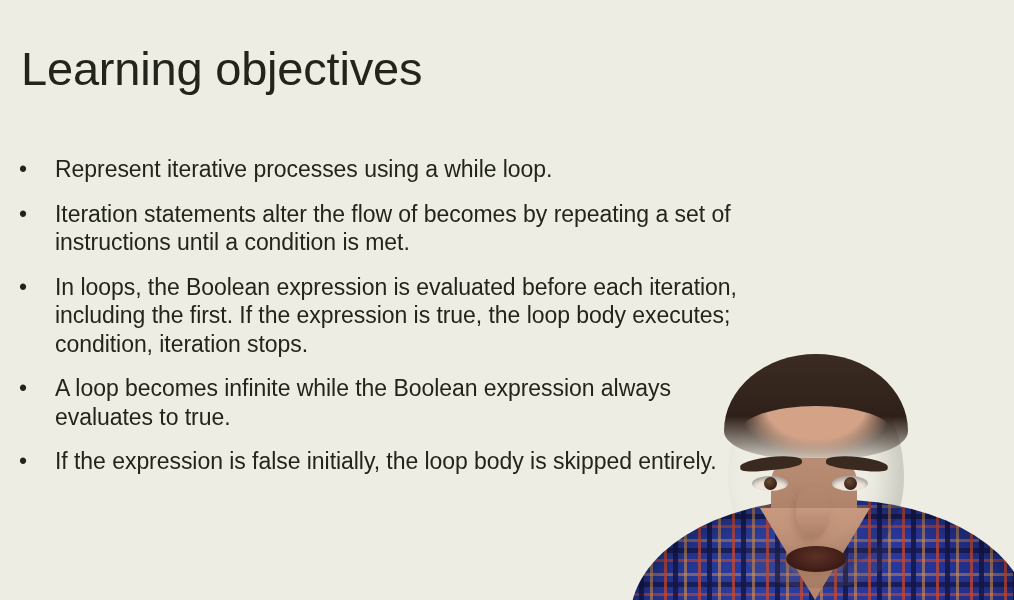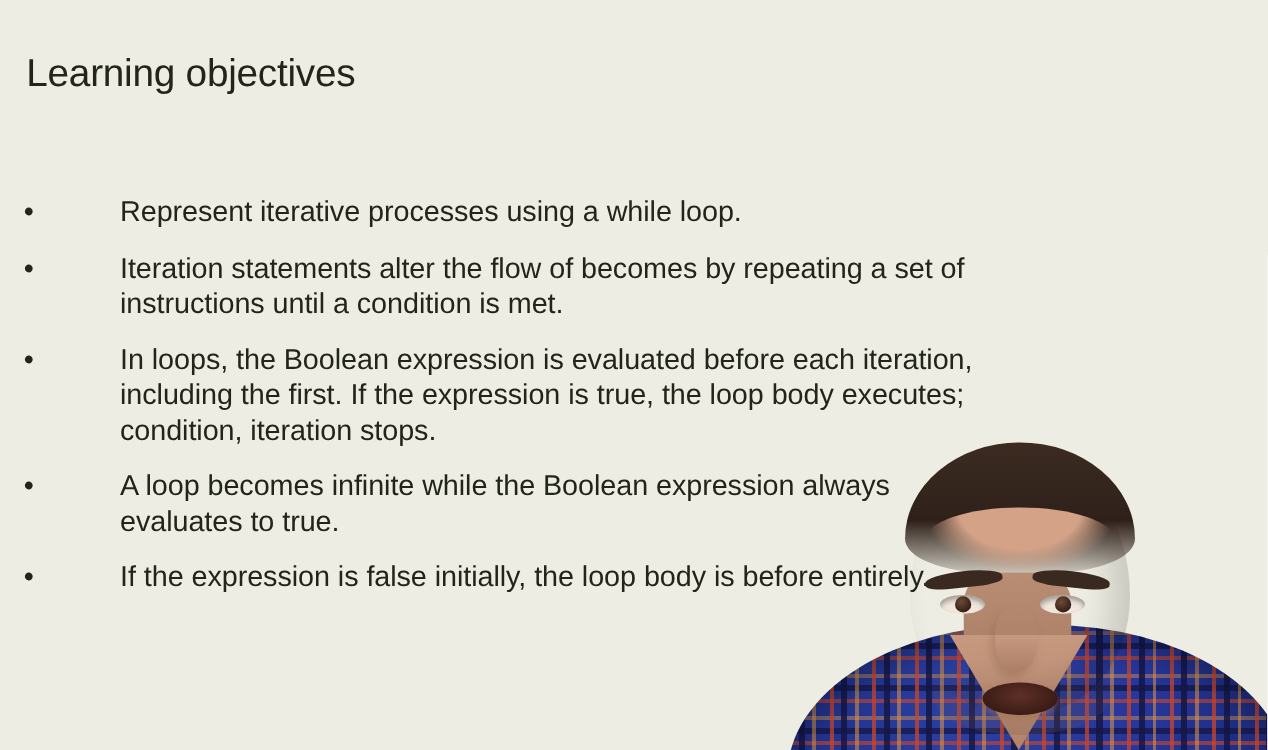--- a/index.html
+++ b/index.html
@@ -16,21 +16,21 @@
     font-family: "Liberation Sans", "DejaVu Sans", sans-serif;
     color: #23251C;
     -webkit-font-smoothing: antialiased;
   }
 
   
   #slide-title {
     position: absolute;
     left: 21px;
     top: 8px;
-    font-size: 31px;
+    font-size: 47px;
     font-weight: 400;
     letter-spacing: -0.2px;
     line-height: 60px;
     color: #23251C;
     white-space: nowrap;
   }
 
   
   #bullet-list {
     position: absolute;
@@ -51,21 +51,20 @@
     position: absolute;
     left: 19px;
     top: 0;
     font-size: 23px;
     line-height: 28.5px;
     color: #23251C;
   }
   .bullet-text {
     display: block;
     white-space: pre-line;
-    margin-left: 41px;
   }
 
   
   #presenter-video {
     position: absolute;
     left: 600px;
     top: 350px;
     width: 414px;
     height: 250px;
     overflow: hidden;
@@ -254,21 +253,21 @@
     </div>
 
     <div class="bullet-item">
       <span class="bullet-dot">•</span>
       <span class="bullet-text">A loop becomes infinite while the Boolean expression always
 evaluates to true.</span>
     </div>
 
     <div class="bullet-item">
       <span class="bullet-dot">•</span>
-      <span class="bullet-text">If the expression is false initially, the loop body is before entirely.</span>
+      <span class="bullet-text">If the expression is false initially, the loop body is skipped entirely.</span>
     </div>
 
   </div>
 
   <div id="presenter-video">
     <div class="pv-bg"></div>
     <div class="pv-torso"></div>
     <div class="pv-neck"></div>
     <div class="pv-collar"></div>
     <div class="pv-head"></div>

